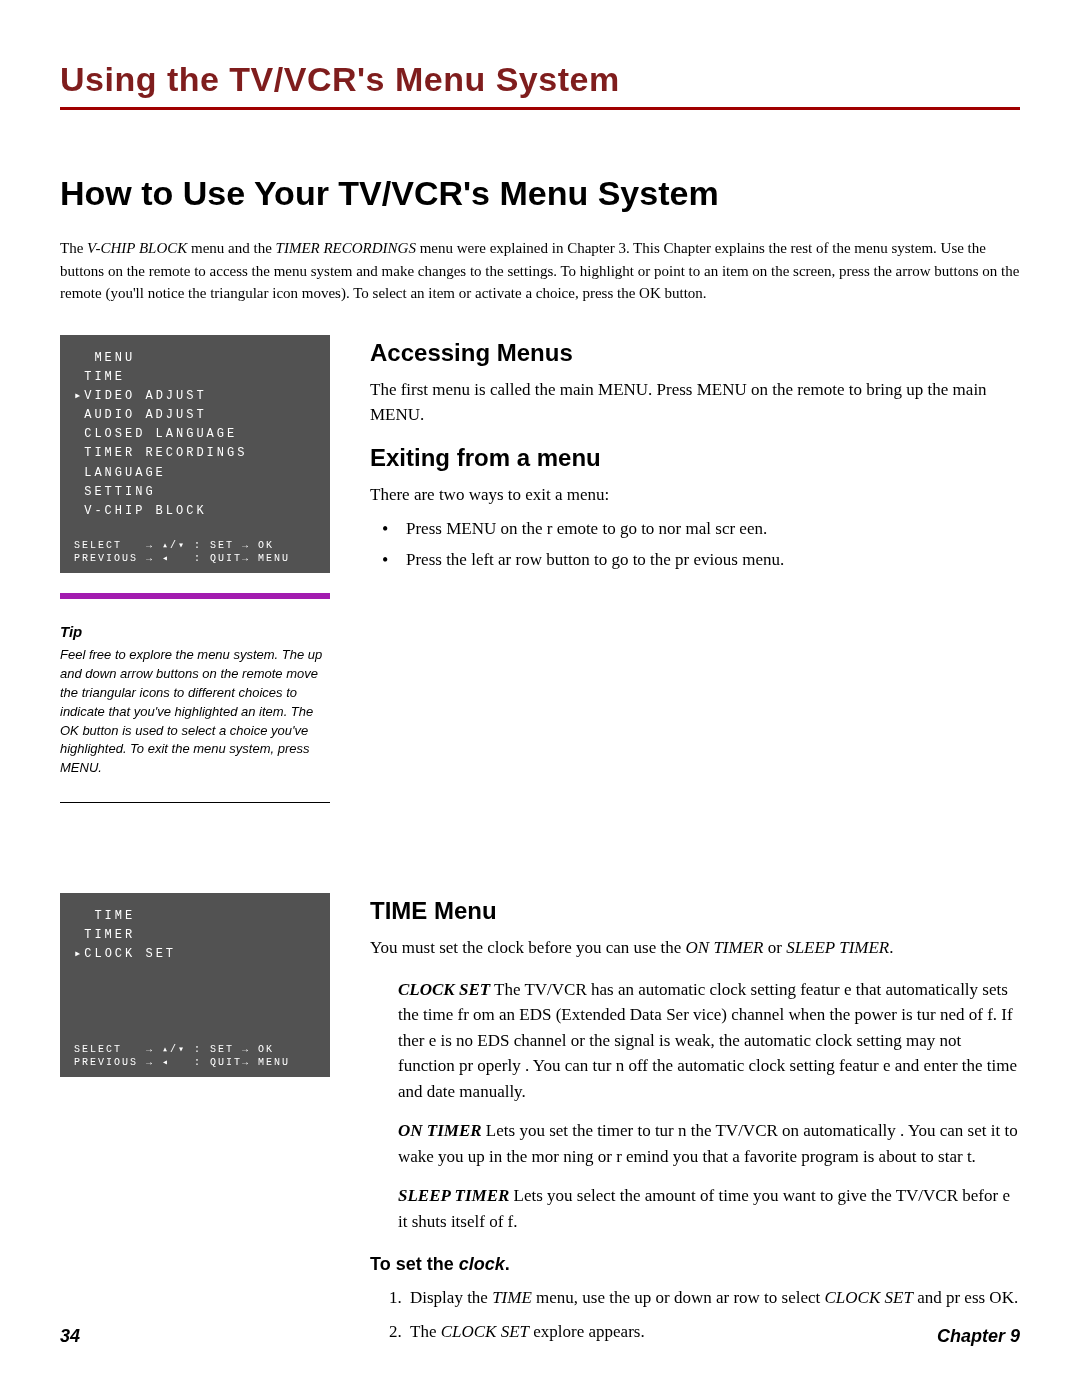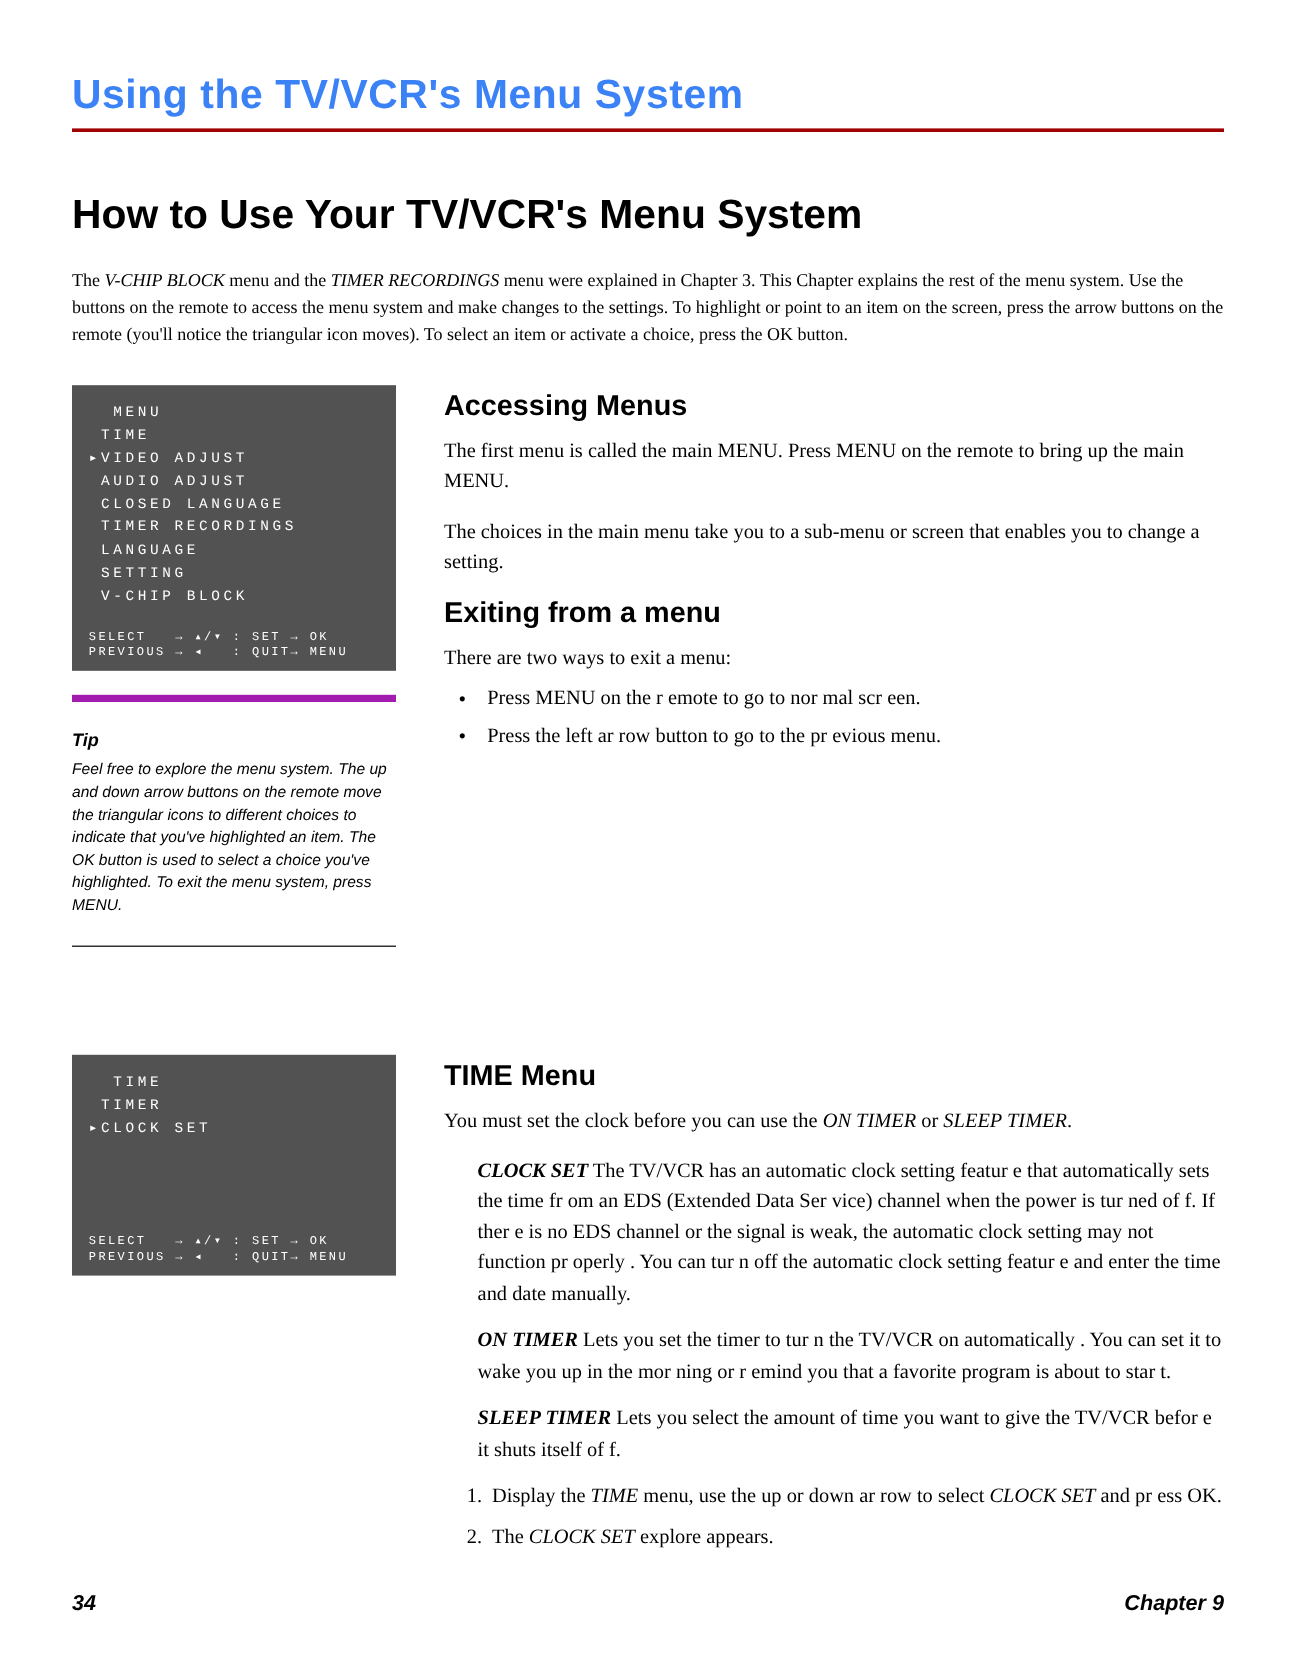--- a/index.html
+++ b/index.html
@@ -9,25 +9,25 @@
     background: #fff;
     font-family: Georgia, 'Times New Roman', serif;
     color: #000;
     padding: 60px 60px 40px 60px;
     position: relative;
   }
   .chapter-title {
     font-family: Arial, Helvetica, sans-serif;
     font-weight: 900;
     font-size: 34px;
-    color: #3b82f6;
+    color: #7f1d1d;
     letter-spacing: 0.5px;
     border-bottom: 3px solid #a00000;
     padding-bottom: 8px;
-    margin-bottom: 50px;
+    margin-bottom: 64px;
   }
   .main-heading {
     font-family: Arial, Helvetica, sans-serif;
     font-weight: bold;
     font-size: 34px;
     margin-bottom: 24px;
   }
   .intro-text {
     font-size: 15px;
     line-height: 1.5;
@@ -180,21 +180,20 @@
       </div>
     </div>
     <div class="tip-box">
       <div class="tip-label">Tip</div>
       <div class="tip-text">Feel free to explore the menu system. The up and down arrow buttons on the remote move the triangular icons to different choices to indicate that you've highlighted an item. The OK button is used to select a choice you've highlighted. To exit the menu system, press MENU.</div>
     </div>
   </div>
   <div class="right-col">
     <h2 class="sub-heading">Accessing Menus</h2>
     <p class="body-text">The first menu is called the main MENU. Press MENU on the remote to bring up the main MENU.</p>
-    <p class="body-text">The choices in the main menu take you to a sub-menu or screen that enables you to change a setting.</p>
 
     <h2 class="sub-heading">Exiting from a menu</h2>
     <p class="body-text" style="margin-bottom:8px">There are two ways to exit a menu:</p>
     <ul class="bullets">
       <li>Press MENU on the r emote to go to nor mal scr een.</li>
       <li>Press the left ar row button to go to the pr evious menu.</li>
     </ul>
   </div>
 </div>
 
@@ -221,20 +220,23 @@
     </p>
     <p class="indent-def">
       <b><i>CLOCK SET</i></b><span>  The TV/VCR has an automatic clock setting featur e that automatically sets the time fr om an EDS (Extended Data Ser vice) channel when the power is tur ned of f. If ther e is no EDS channel or the signal is weak, the automatic clock setting may not function pr operly . You can tur n off the automatic clock setting featur e and enter the time and date manually.</span>
     </p>
     <p class="indent-def">
       <b><i>ON TIMER</i></b><span>  Lets you set the timer to tur n the TV/VCR on automatically . You can set it to wake you up in the mor ning or r emind you that a favorite program is about to star t.</span>
     </p>
     <p class="indent-def">
       <b><i>SLEEP TIMER</i></b><span>  Lets you select the amount of time you want to give the TV/VCR befor e it shuts itself of f.</span>
     </p>
+    <h3 class="setclock-heading">
+      <span>To set the </span><i>clock</i><span>.</span>
+    </h3>
     <ol class="steps">
       <li>
         <span>Display the </span><i>TIME</i><span> menu, use the up or down ar row to select </span><i>CLOCK SET</i><span> and pr ess OK.</span>
       </li>
       <li>
         <span>The </span><i>CLOCK SET</i><span> explore appears.</span>
       </li>
     </ol>
   </div>
 </div>

